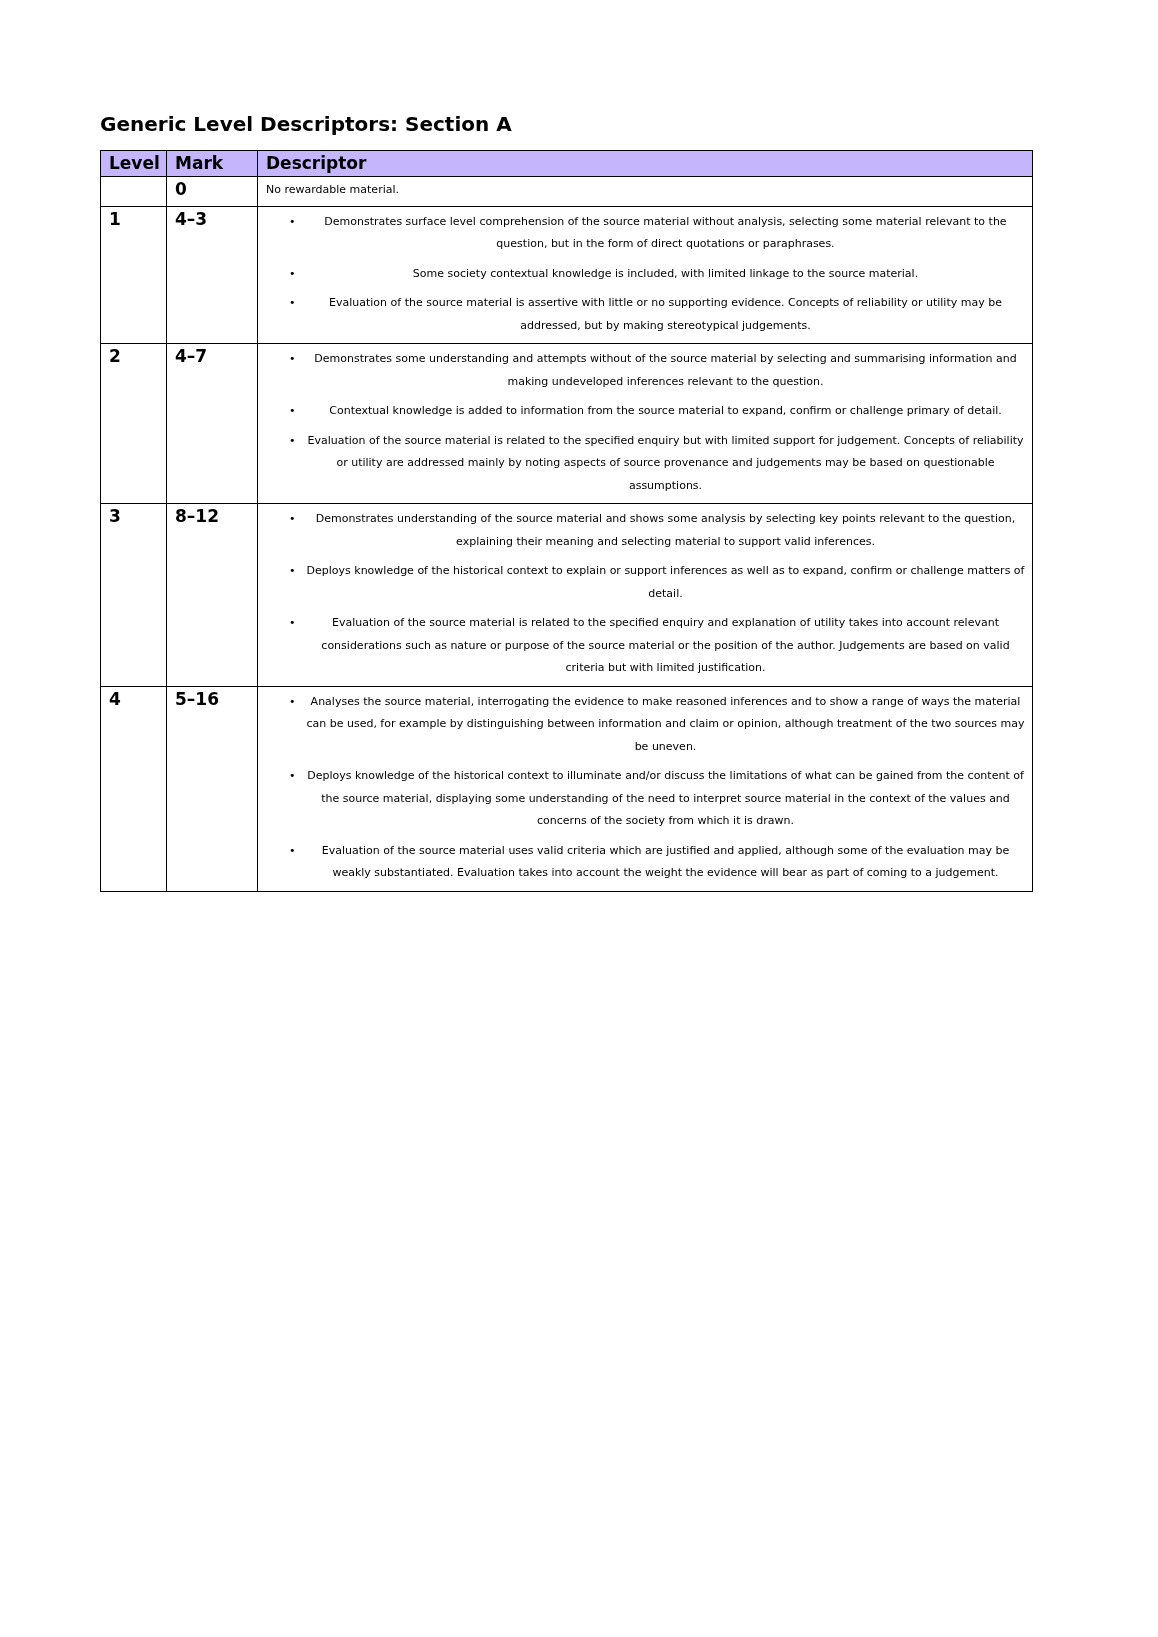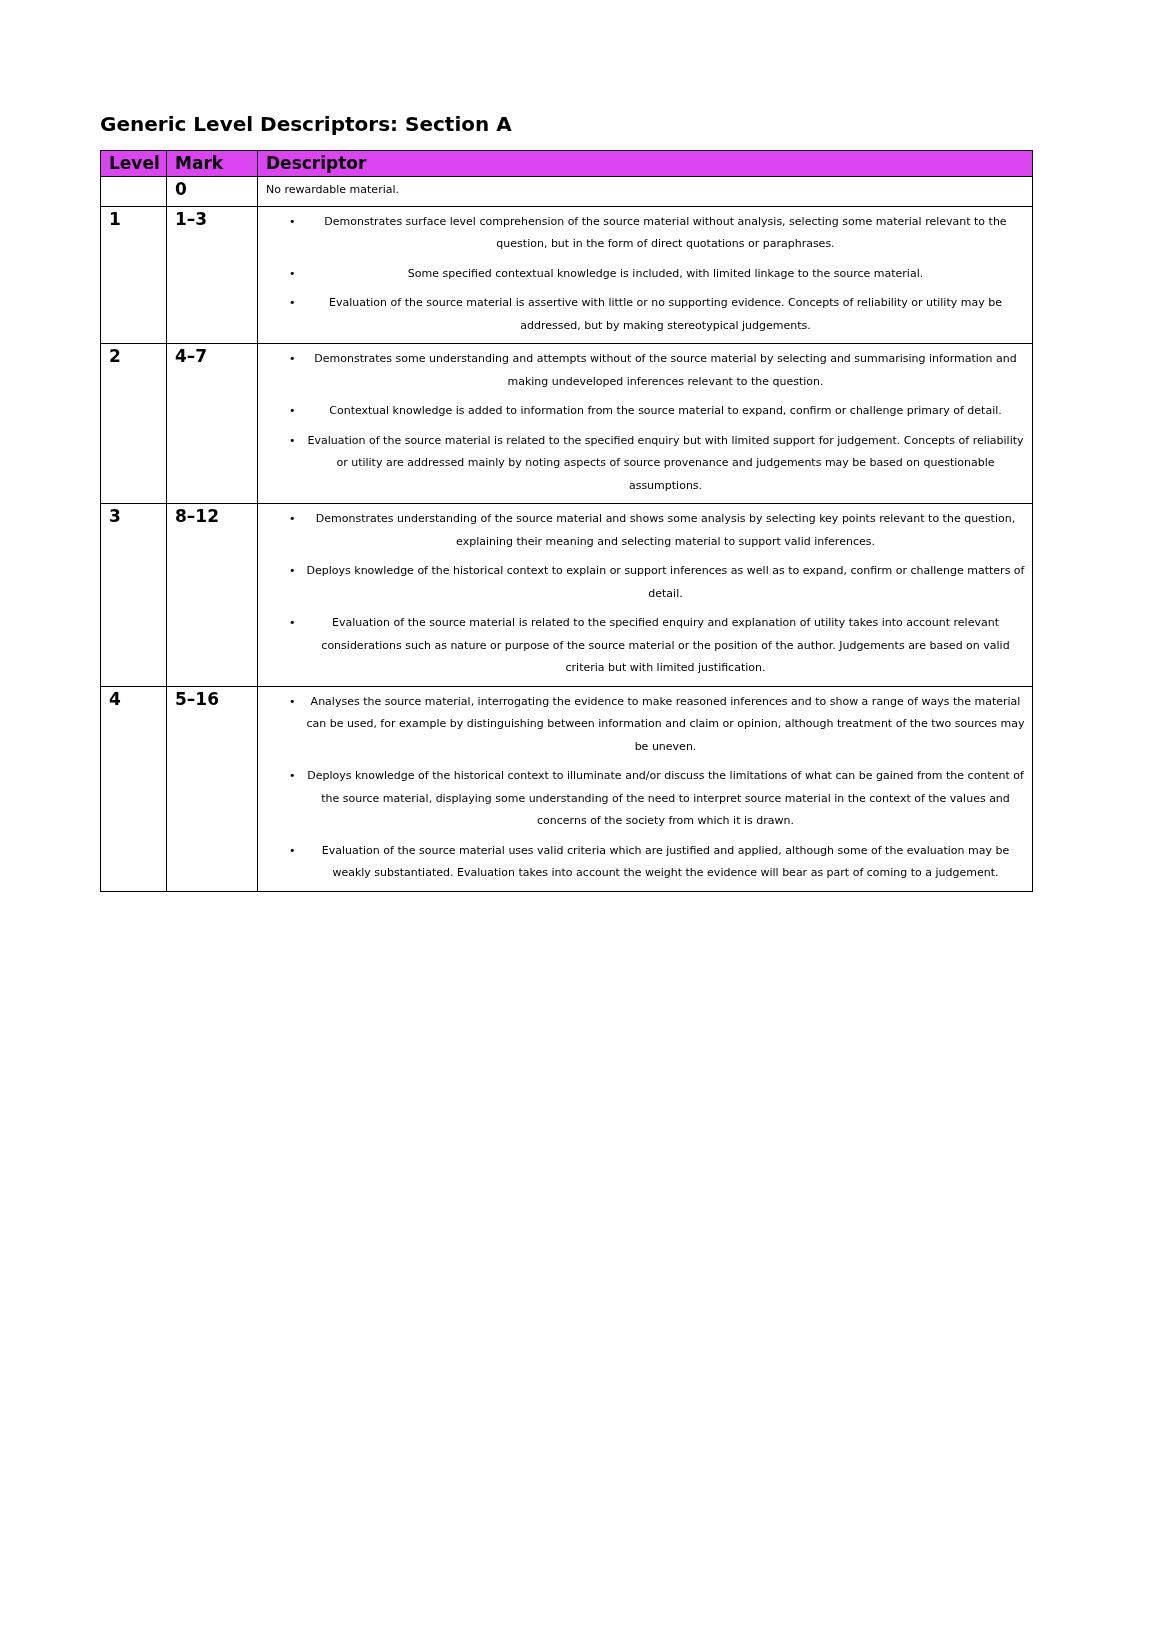--- a/index.html
+++ b/index.html
@@ -40,21 +40,21 @@
     border-collapse: collapse;
     table-layout: fixed;
   }
   table.descriptors th,
   table.descriptors td {
     border: 1.5px solid #000000;
     vertical-align: top;
     text-align: left;
   }
   table.descriptors th {
-    background: #d946ef;
+    background: #c4b5fd;
     font-size: 17px;
     font-weight: bold;
     padding: 2px 6px 3px 8px;
   }
   td.cell-level, td.cell-mark {
     font-weight: bold;
     font-size: 17px;
     padding: 2px 6px 2px 8px;
   }
   td.cell-desc {
@@ -105,25 +105,25 @@
       </tr>
     </thead>
     <tbody id="table-body">
         <tr>
           <td class="cell-level"></td>
           <td class="cell-mark">0</td>
           <td class="cell-desc">No rewardable material.</td>
         </tr>
         <tr>
           <td class="cell-level">1</td>
-          <td class="cell-mark">1–3</td>
+          <td class="cell-mark">4–3</td>
           <td class="cell-desc">
             <ul>
               <li>Demonstrates surface level comprehension of the source material without analysis, selecting some material relevant to the question, but in the form of direct quotations or paraphrases.</li>
-              <li>Some specified contextual knowledge is included, with limited linkage to the source material.</li>
+              <li>Some society contextual knowledge is included, with limited linkage to the source material.</li>
               <li>Evaluation of the source material is assertive with little or no supporting evidence. Concepts of reliability or utility may be addressed, but by making stereotypical judgements.</li>
             </ul>
           </td>
         </tr>
         <tr>
           <td class="cell-level">2</td>
           <td class="cell-mark">4–7</td>
           <td class="cell-desc">
             <ul>
               <li>Demonstrates some understanding and attempts without of the source material by selecting and summarising information and making undeveloped inferences relevant to the question.</li>

